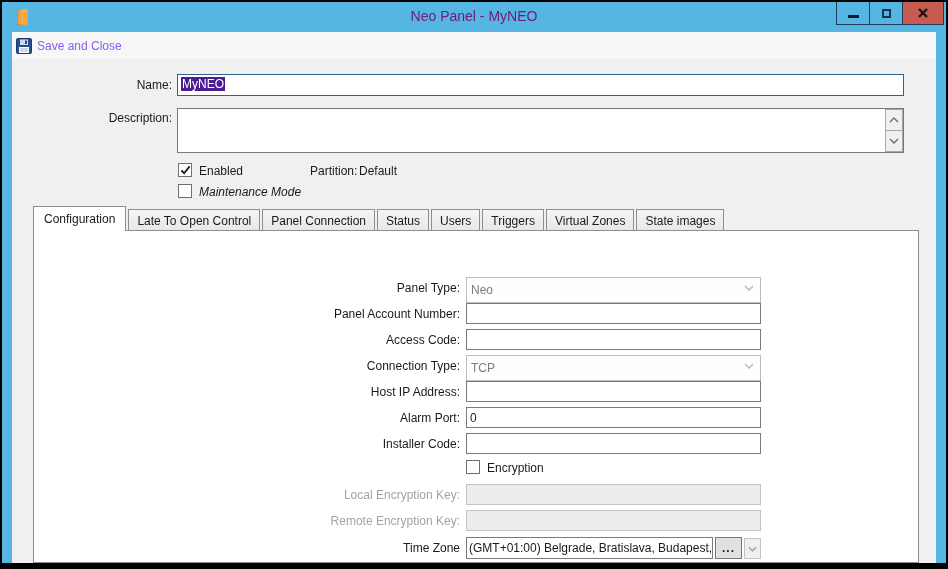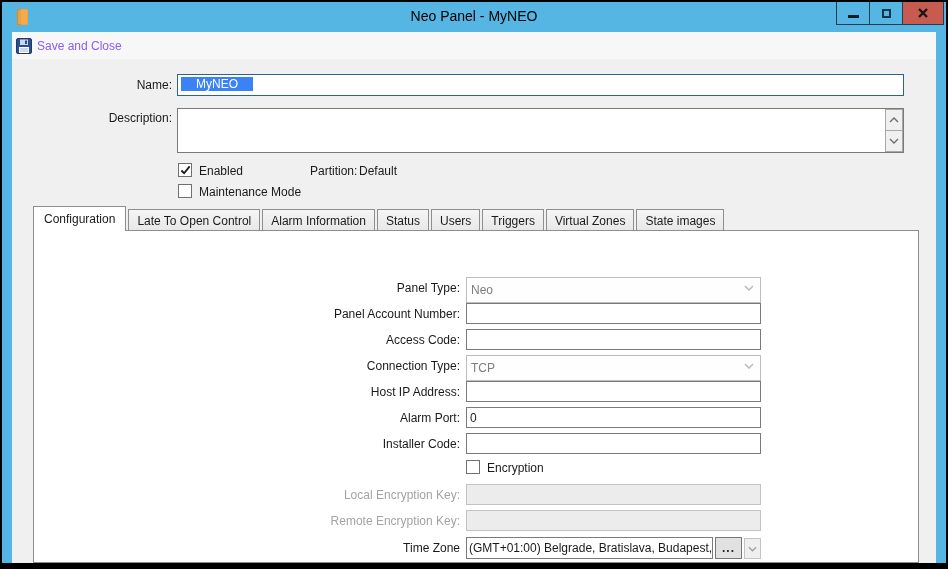--- a/index.html
+++ b/index.html
@@ -13,21 +13,21 @@
   }
 
   
   .titlebar {
     position:absolute; top:0; left:0; right:0; height:30px;
     background:#55b6e3;
   }
   .title-icon { position:absolute; left:11px; top:5px; width:18px; height:20px; }
   .title-text {
     position:absolute; left:0; right:0; top:6px; text-align:center;
-    font-size:14px; color:#000000;
+    font-size:14px; color:#701a75;
   }
   .win-controls {
     position:absolute; top:0; left:834px; width:108px; height:23px;
     display:flex; border:1px solid #1d3c55; border-top:none;
   }
   .win-btn { height:100%; display:flex; align-items:center; justify-content:center; cursor:default; }
   .btn-min { width:33px; background:#55b6e3; border-right:1px solid #1d3c55; }
   .btn-max { width:33px; background:#55b6e3; border-right:1px solid #1d3c55; }
   .btn-close { width:40px; background:#c75b50; }
   .glyph-min { width:11px; height:3px; background:#101d28; margin-top:6px; }
@@ -46,21 +46,21 @@
   .frame-left { left:0; } .frame-right { right:0; }
 
   
   .lbl { position:absolute; font-size:12px; color:#1a1a1a; white-space:nowrap; }
   .r-lbl { text-align:right;padding-left:28px; }
 
   .name-field {
     position:absolute; left:175px; top:72px; width:727px; height:22px;
     background:#fff; border:1px solid #2f628f; padding:2px 3px; overflow:hidden;
   }
-  .sel-text { background:#3b82f6; color:#fff; padding:0 15px; }
+  .sel-text { background:#4c1d95; color:#fff; padding:0 1px; }
 
   .desc-field {
     position:absolute; left:175px; top:106px; width:727px; height:45px;
     background:#fff; border:1px solid #7a7a7a; padding:2px 22px 2px 4px; overflow:hidden;
   }
   .desc-scroll {
     position:absolute; top:0; right:0; width:18px; height:43px;
     display:flex; flex-direction:column;
   }
   .scroll-btn {
@@ -192,26 +192,26 @@
 
   <div class="checkbox" style="left:176px; top:161px;">
     <svg width="11" height="11" viewBox="0 0 12 12">
       <polyline points="1.5,6 4.5,9 10.5,1.5" fill="none" stroke="#1a1a1a" stroke-width="2"></polyline>
     </svg>
   </div>
   <div class="lbl" style="left:197px; top:162px;">Enabled</div>
   <div class="lbl" style="left:308px; top:162px;">Partition:</div>
   <div class="lbl" style="left:357px; top:162px;">Default</div>
   <div class="checkbox" style="left:176px; top:182px;"></div>
-  <div class="lbl" style="left:197px; top:183px;">Maintenance Mode</div>
+  <div class="lbl" style="left:197px; top:183px;font-style:italic;">Maintenance Mode</div>
 
   <div class="tabstrip">
     <div class="tab active">Configuration</div>
     <div class="tab">Late To Open Control</div>
-    <div class="tab">Alarm Information</div>
+    <div class="tab">Panel Connection</div>
     <div class="tab">Status</div>
     <div class="tab">Users</div>
     <div class="tab">Triggers</div>
     <div class="tab">Virtual Zones</div>
     <div class="tab">State images</div>
   </div>
   <div class="tabpage"></div>
 
   <div class="lbl r-lbl" style="left:150px; width:308px; top:279px; z-index:2;">Panel Type:</div>
   <div class="combo" style="top:275px;">

